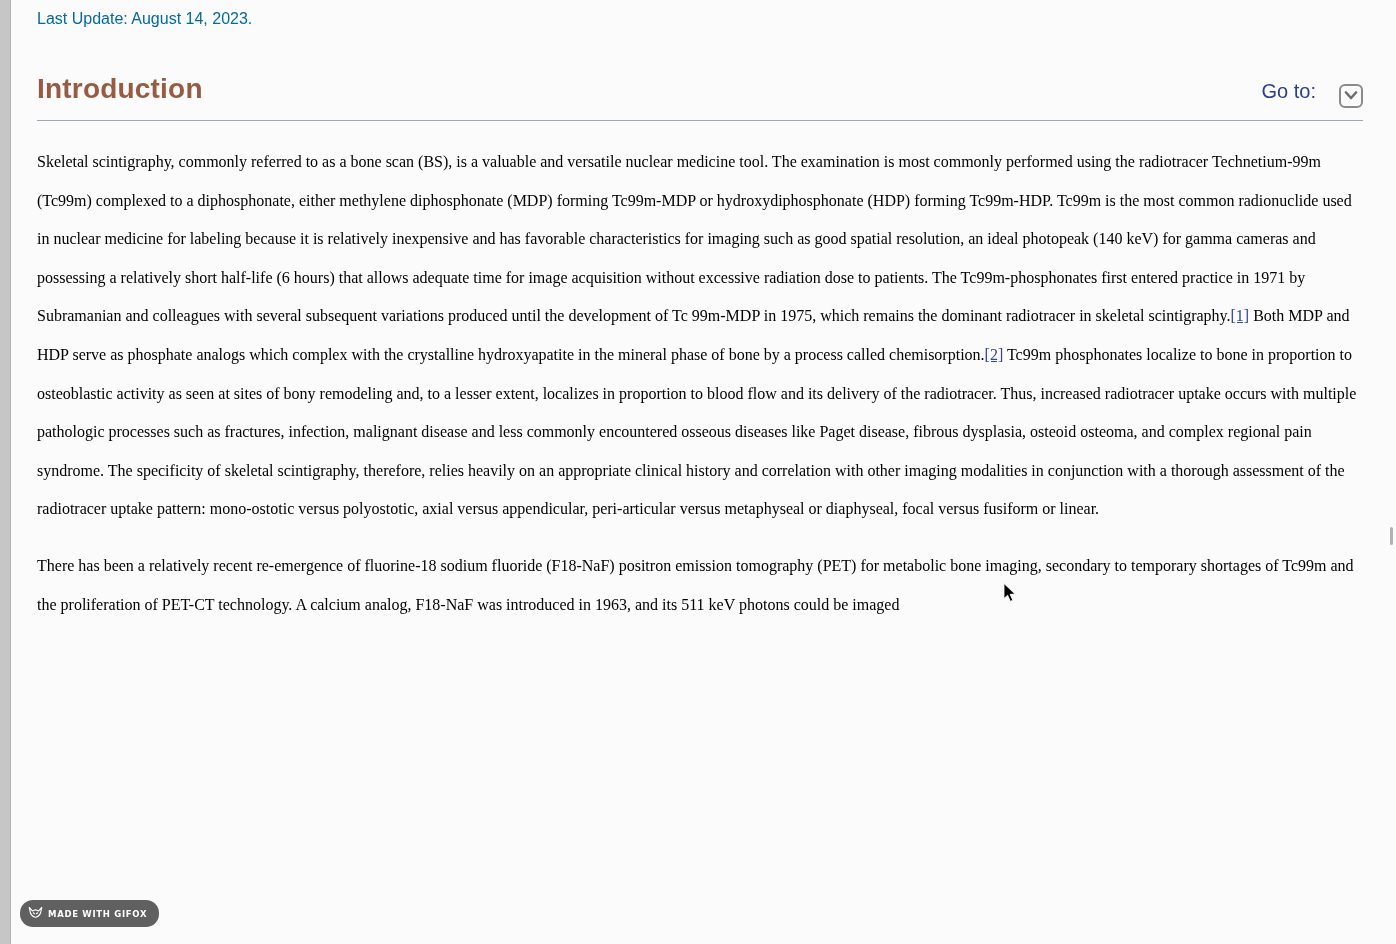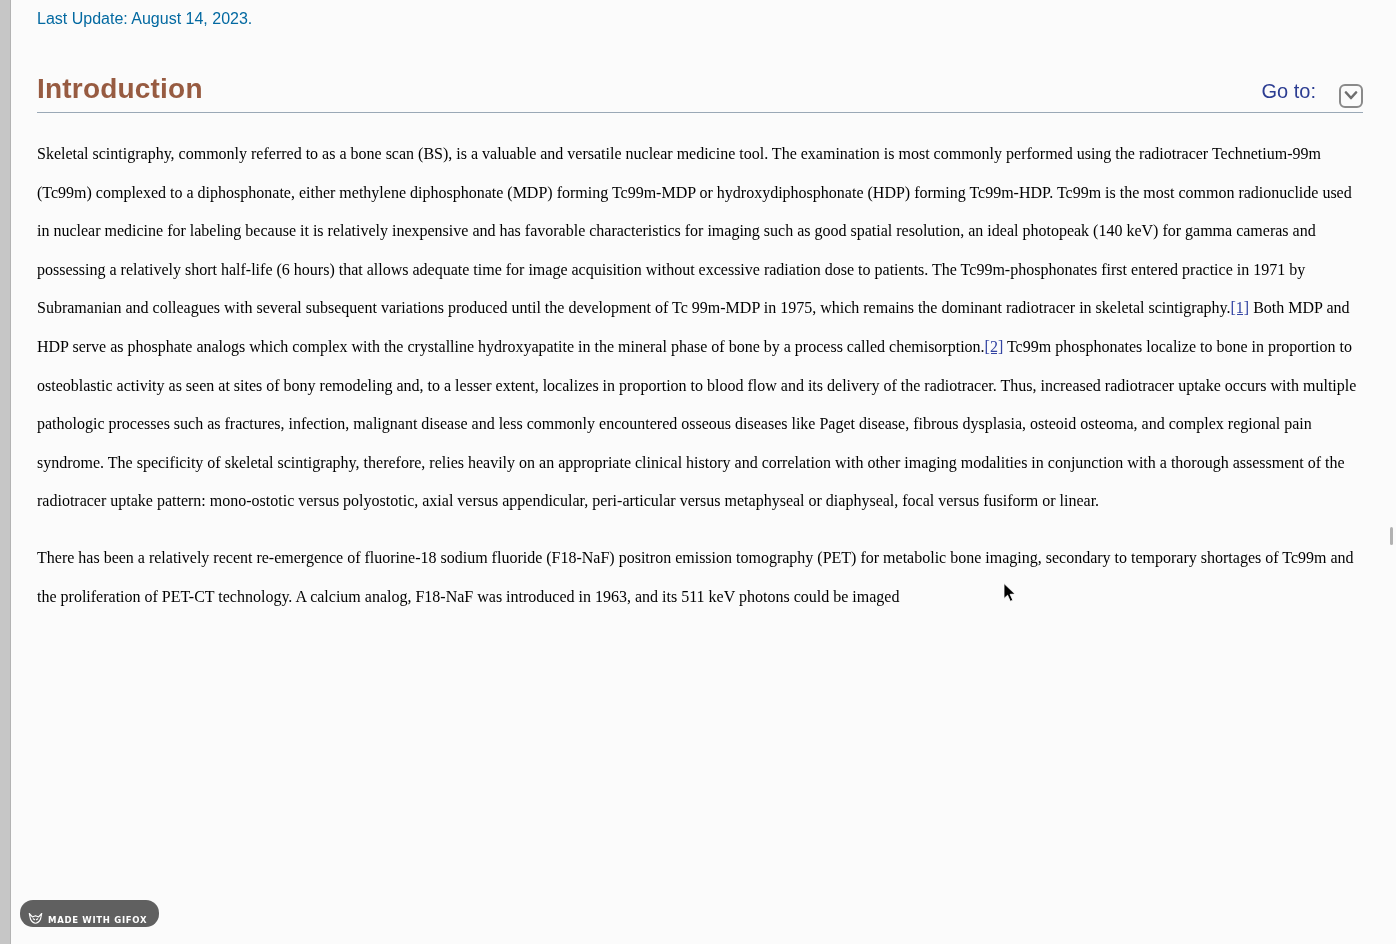--- a/index.html
+++ b/index.html
@@ -29,21 +29,21 @@
     font-size: 16px;
     color: #0369a1;
     line-height: 22px;
   }
   .section-header {
     margin-top: 44px;
     display: flex;
     align-items: baseline;
     justify-content: space-between;
     border-bottom: 1px solid #9aa8b6;
-    padding-bottom: 8px;
+    padding-bottom: 16px;
   }
   .section-title {
     margin: 0;
     font-family: "Liberation Sans", sans-serif;
     font-weight: bold;
     font-size: 28px;
     line-height: 30px;
     color: #975b41;
     letter-spacing: 0.2px;
   }
@@ -88,22 +88,22 @@
   }
   .ref-link {
     color: #3243a2;
     text-decoration: underline;
     cursor: pointer;
   }
   .watermark {
     position: absolute;
     left: 20px;
     top: 900px;
-    height: 15px;
-    padding: 12px 12px 0 8px;
+    height: 27px;
+    padding: 0 12px 0 8px;
     background: rgba(66, 66, 66, 0.84);
     border-radius: 13px;
     display: flex;
     align-items: center;
     gap: 5px;
   }
   .watermark-label {
     font-family: "DejaVu Sans", sans-serif;
     font-size: 8.5px;
     font-weight: bold;

